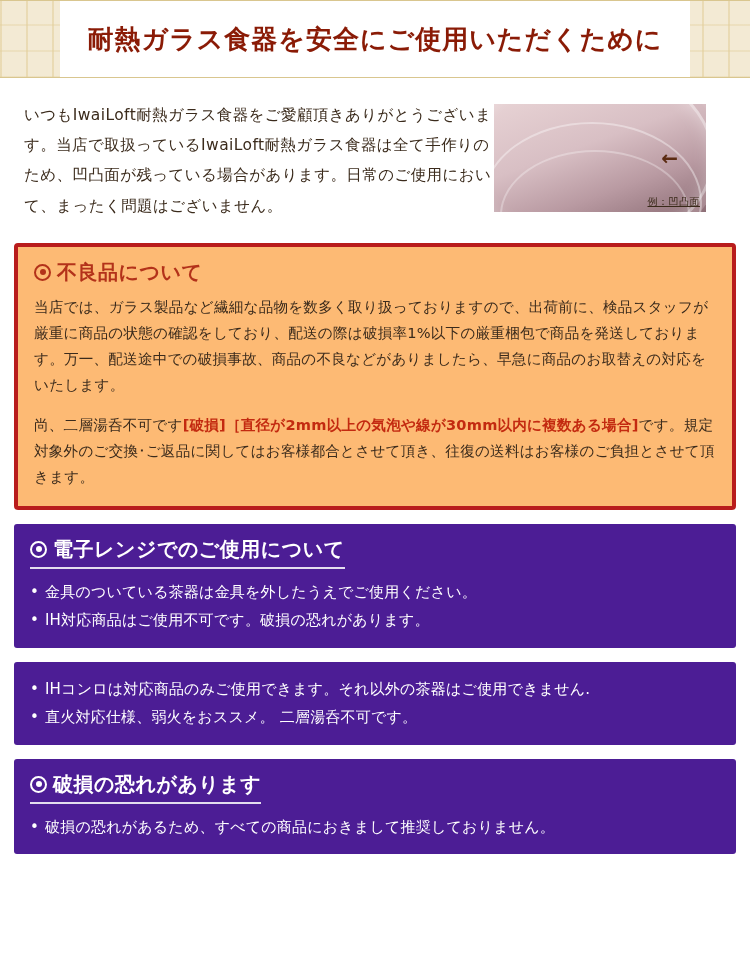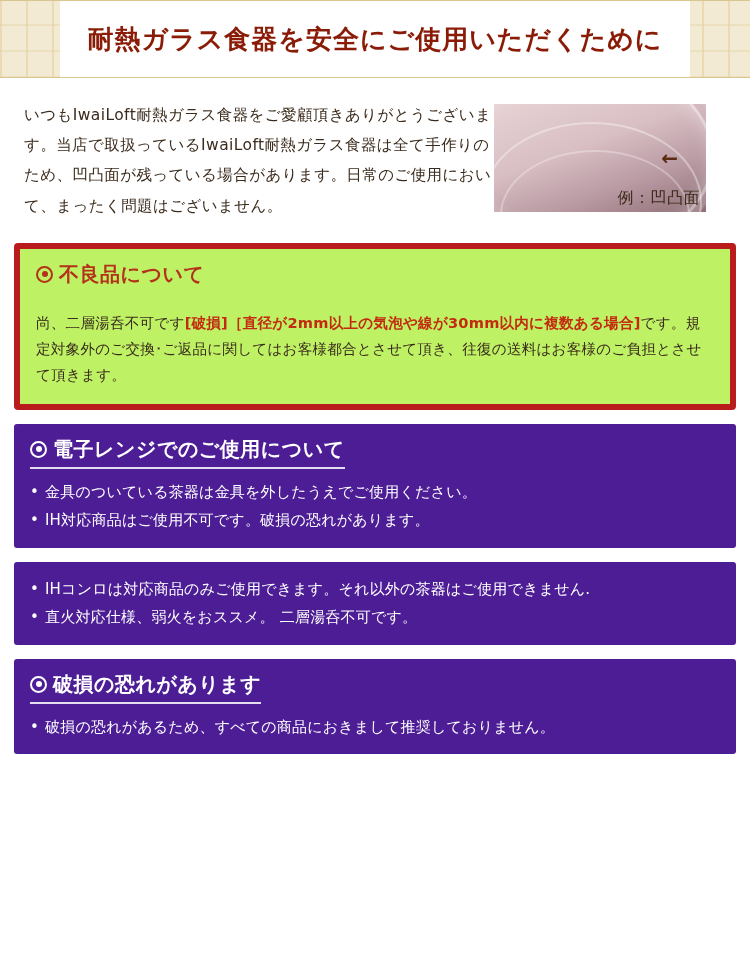--- a/index.html
+++ b/index.html
@@ -129,35 +129,36 @@
     top: 44px;
     color: #5b2b12;
     font-size: 20px;
     line-height: 1;
     font-weight: bold;
   }
   .figure-caption {
     position: absolute;
     right: 6px;
     bottom: 3px;
-    font-size: 16px;
+    font-size: 10px;
     color: #3a2a1a;
     background: rgba(255,255,255,0.0);
     letter-spacing: 0.5px;
+    text-decoration: underline;
   }
 
   
   .section {
     margin: 10px 14px 0 14px;
     border-radius: 4px;
     position: relative;
   }
   .section.outline {
-    border: 6px solid #b91c1c;
-    background: #bef264;
+    border: 4px solid #b91c1c;
+    background: #fdba74;
     padding: 12px 16px 16px 16px;
     margin-top: 14px;
   }
   .section.filled {
     background: #4c1d95;
     color: #ffffff;
     padding: 12px 16px 14px 16px;
     margin-top: 14px;
     border-radius: 3px;
   }
@@ -246,20 +247,21 @@
     <div class="figure-caption">例：凹凸面</div>
   </div>
 </div>
 
 <div class="section outline">
   <div class="section-title">
     <span class="bullseye"></span>
     <span>不良品について</span>
   </div>
   <div class="body-text">
+    <p>当店では、ガラス製品など繊細な品物を数多く取り扱っておりますので、出荷前に、検品スタッフが厳重に商品の状態の確認をしており、配送の際は破損率1%以下の厳重梱包で商品を発送しております。万一、配送途中での破損事故、商品の不良などがありましたら、早急に商品のお取替えの対応をいたします。</p>
     <div class="spacer"></div>
     <p><span>尚、二層湯呑不可です</span><span class="hl-red">[破損]［直径が2mm以上の気泡や線が30mm以内に複数ある場合]</span><span>です。規定対象外のご交換･ご返品に関してはお客様都合とさせて頂き、往復の送料はお客様のご負担とさせて頂きます。</span></p>
   </div>
 </div>
 
 <div class="section filled">
   <div class="section-title">
     <span class="bullseye"></span>
     <span>電子レンジでのご使用について</span>
   </div>

